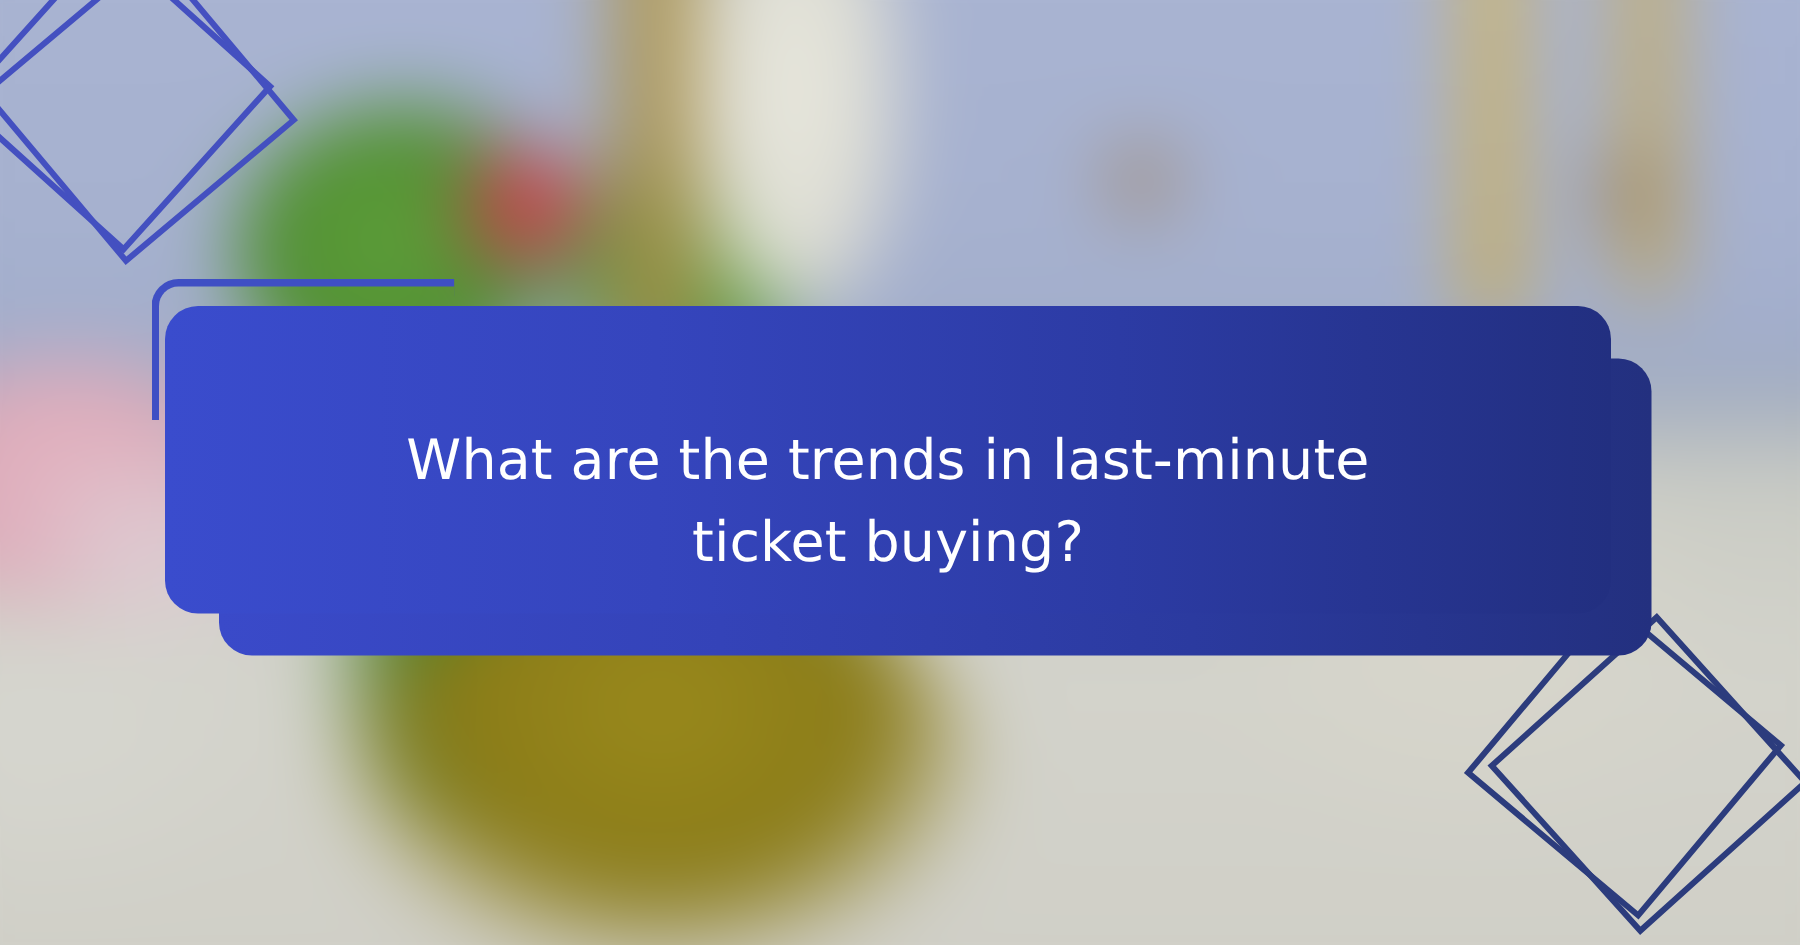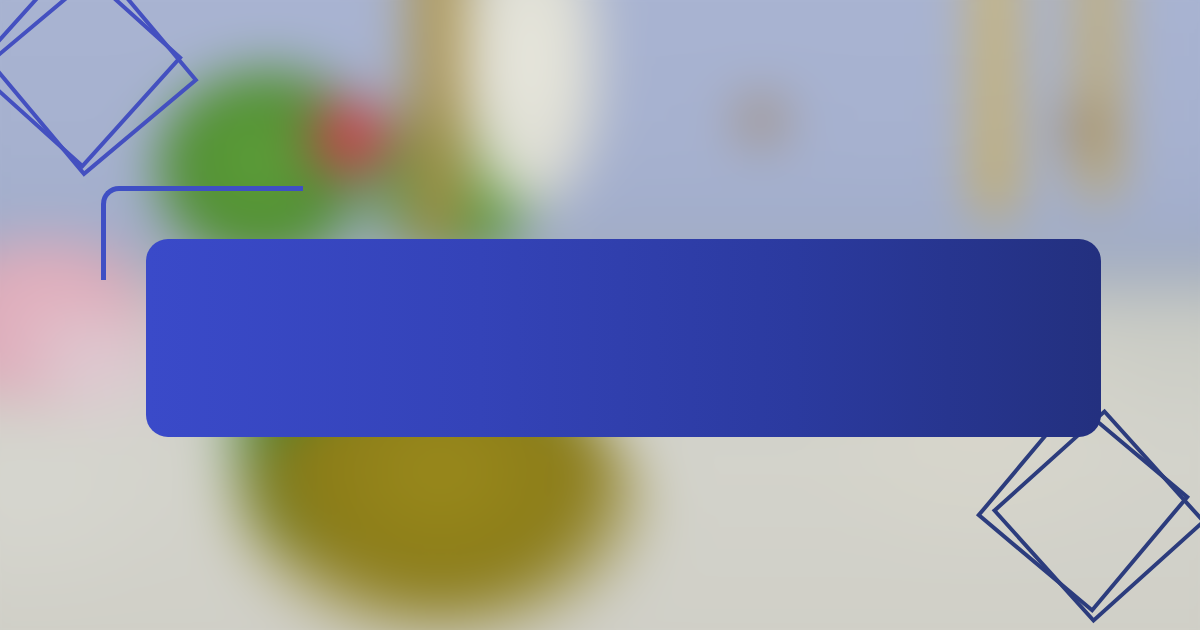--- a/index.html
+++ b/index.html
@@ -232,14 +232,17 @@
   </div>
 
   <div class="deco deco-bottomright">
     <div class="deco-square sq-a"></div>
     <div class="deco-square sq-b"></div>
   </div>
 
   <div class="card-outline"></div>
   <div class="card-lower"></div>
 
+  <div class="card-main">
+    <h1 class="card-title">What are the trends in last-minute ticket buying?</h1>
+  </div>
 
 </div>
 
 </body></html>

